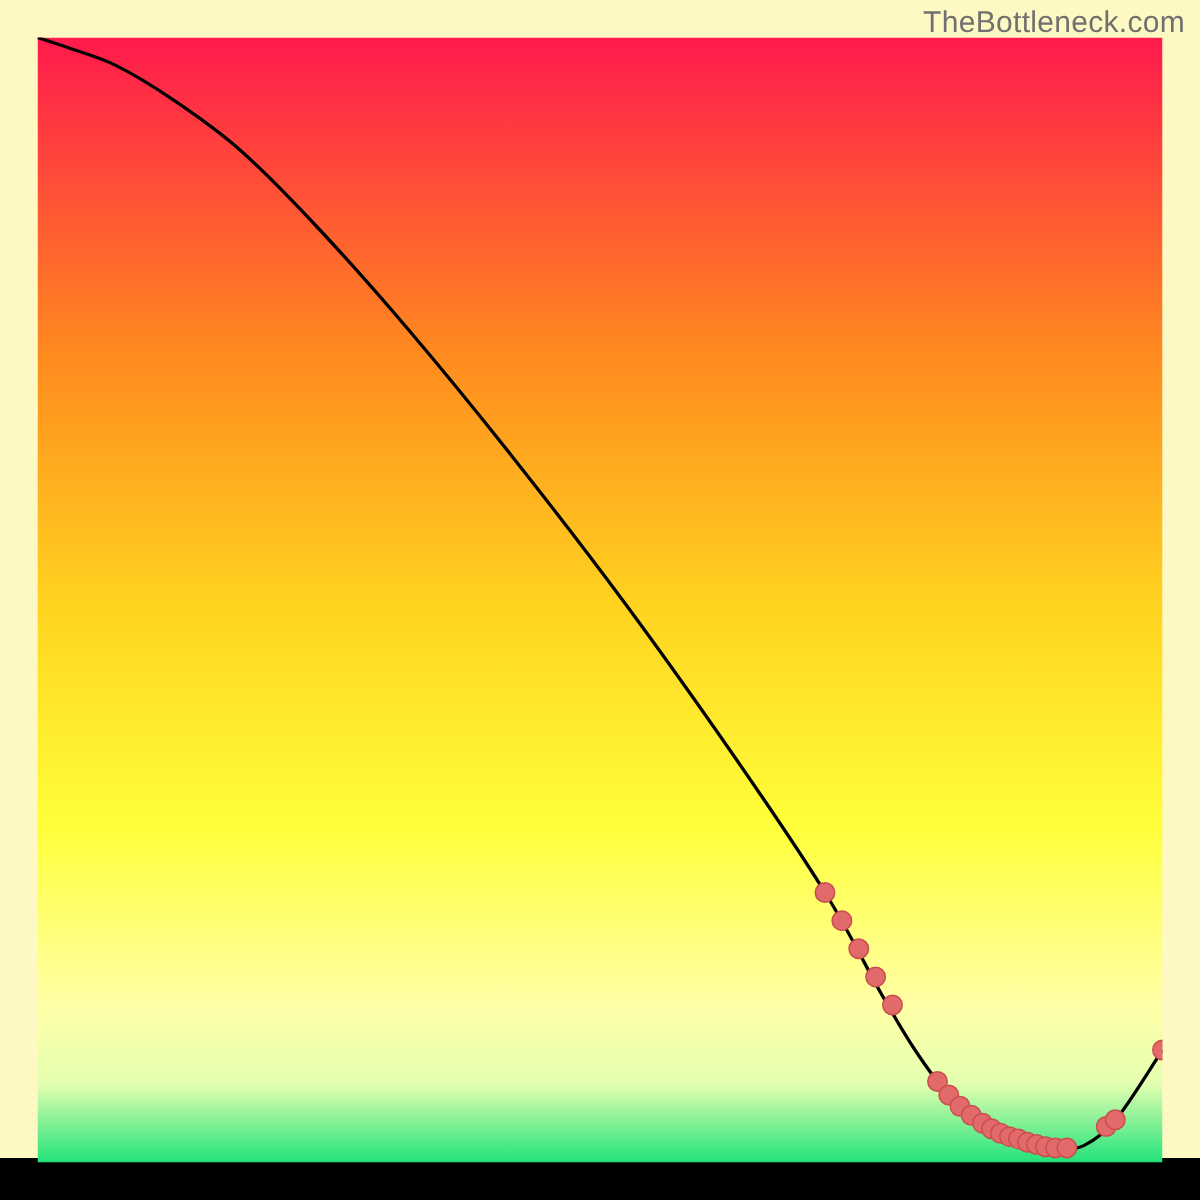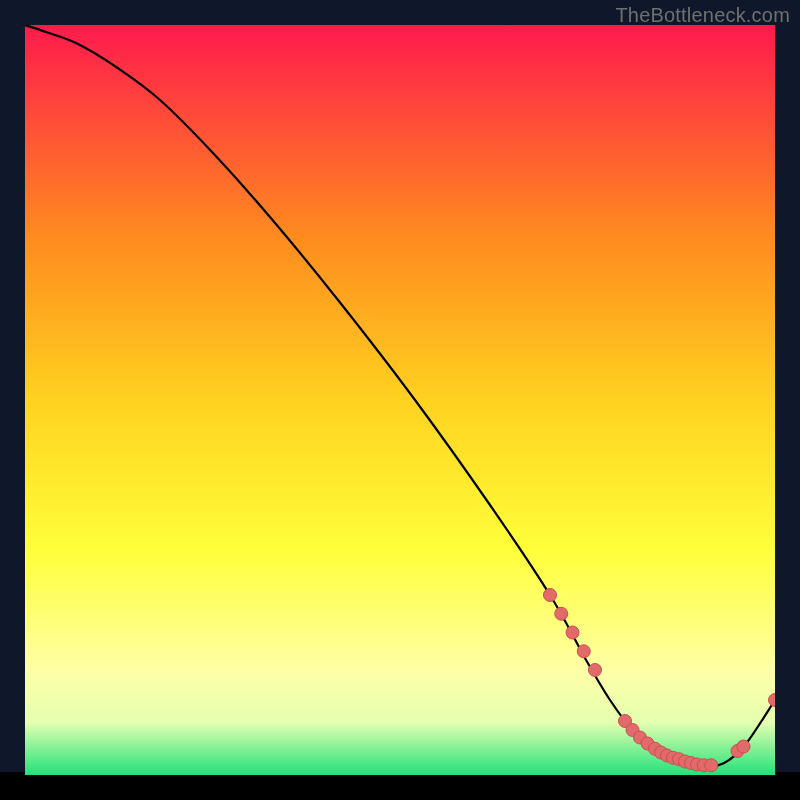--- a/index.html
+++ b/index.html
@@ -8,21 +8,21 @@
     width: 800px;
     height: 800px;
     background: #000;
     overflow: hidden;
     font-family: Arial, Helvetica, sans-serif;
   }
   .frame {
     position: relative;
     width: 800px;
     height: 772px;
-    background: #0f172a;
+    background: #fef9c3;
   }
   .watermark {
     position: absolute;
     top: 4px;
     right: 10px;
     color: #707070;
     font-size: 20px;
     font-weight: 500;
     letter-spacing: 0.2px;
     user-select: none;

